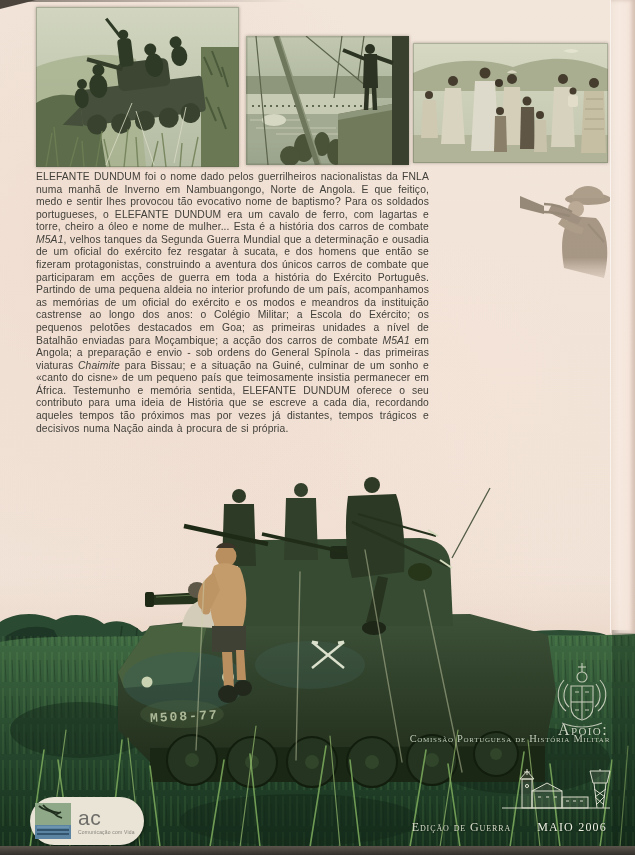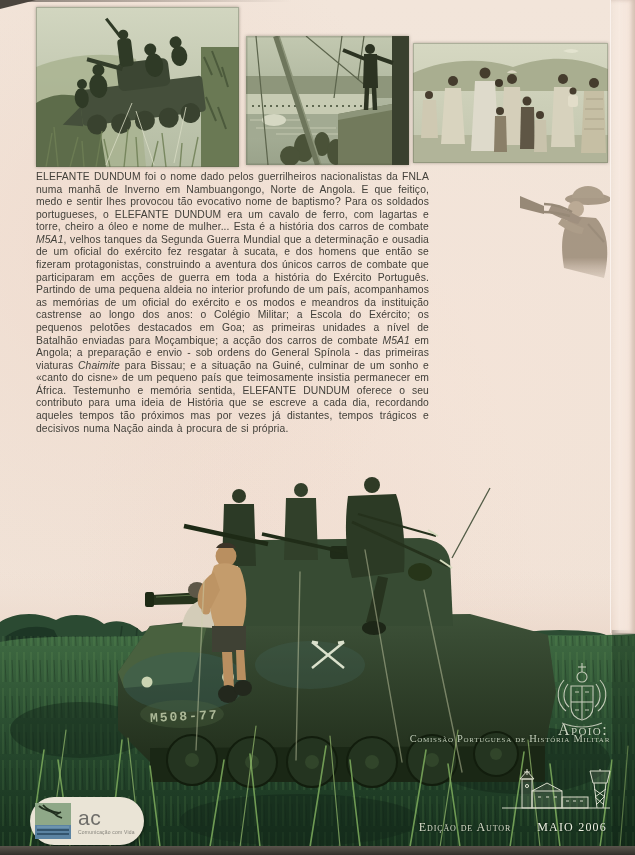--- a/index.html
+++ b/index.html
@@ -400,21 +400,21 @@
           <line x1="106" y1="16" x2="103" y2="41"></line>
         <line x1="94" y1="22" x2="105" y2="30"></line>
           <line x1="106" y1="22" x2="95" y2="30"></line>
         <line x1="95" y1="30" x2="104" y2="38"></line>
           <line x1="104" y1="30" x2="96" y2="38"></line>
       </g>
     </svg>
   </div>
 
   <div class="edition">
-    <span>Edição de Autor</span><span class="date">MAIO 2006</span>
+    <span>Edição de Guerra</span><span class="date">MAIO 2006</span>
   </div>
 
   <div class="ac-box">
     <div class="ac-img">
       <svg width="36" height="36" viewBox="0 0 36 36">
         <rect width="36" height="22" fill="#8fa888"></rect>
         <rect y="22" width="36" height="14" fill="#5b83a2"></rect>
         <path d="M4,3 C10,9 16,6 22,13 M8,2 C12,7 18,9 24,10 M20,12 l6,-3 M22,13 l5,2" stroke="#22301f" stroke-width="1.8" fill="none"></path>
         <line x1="2" y1="24" x2="34" y2="24" stroke="#7fa3bb" stroke-width="1"></line>
         <line x1="2" y1="27" x2="34" y2="27" stroke="#27465c" stroke-width="1.5"></line>

